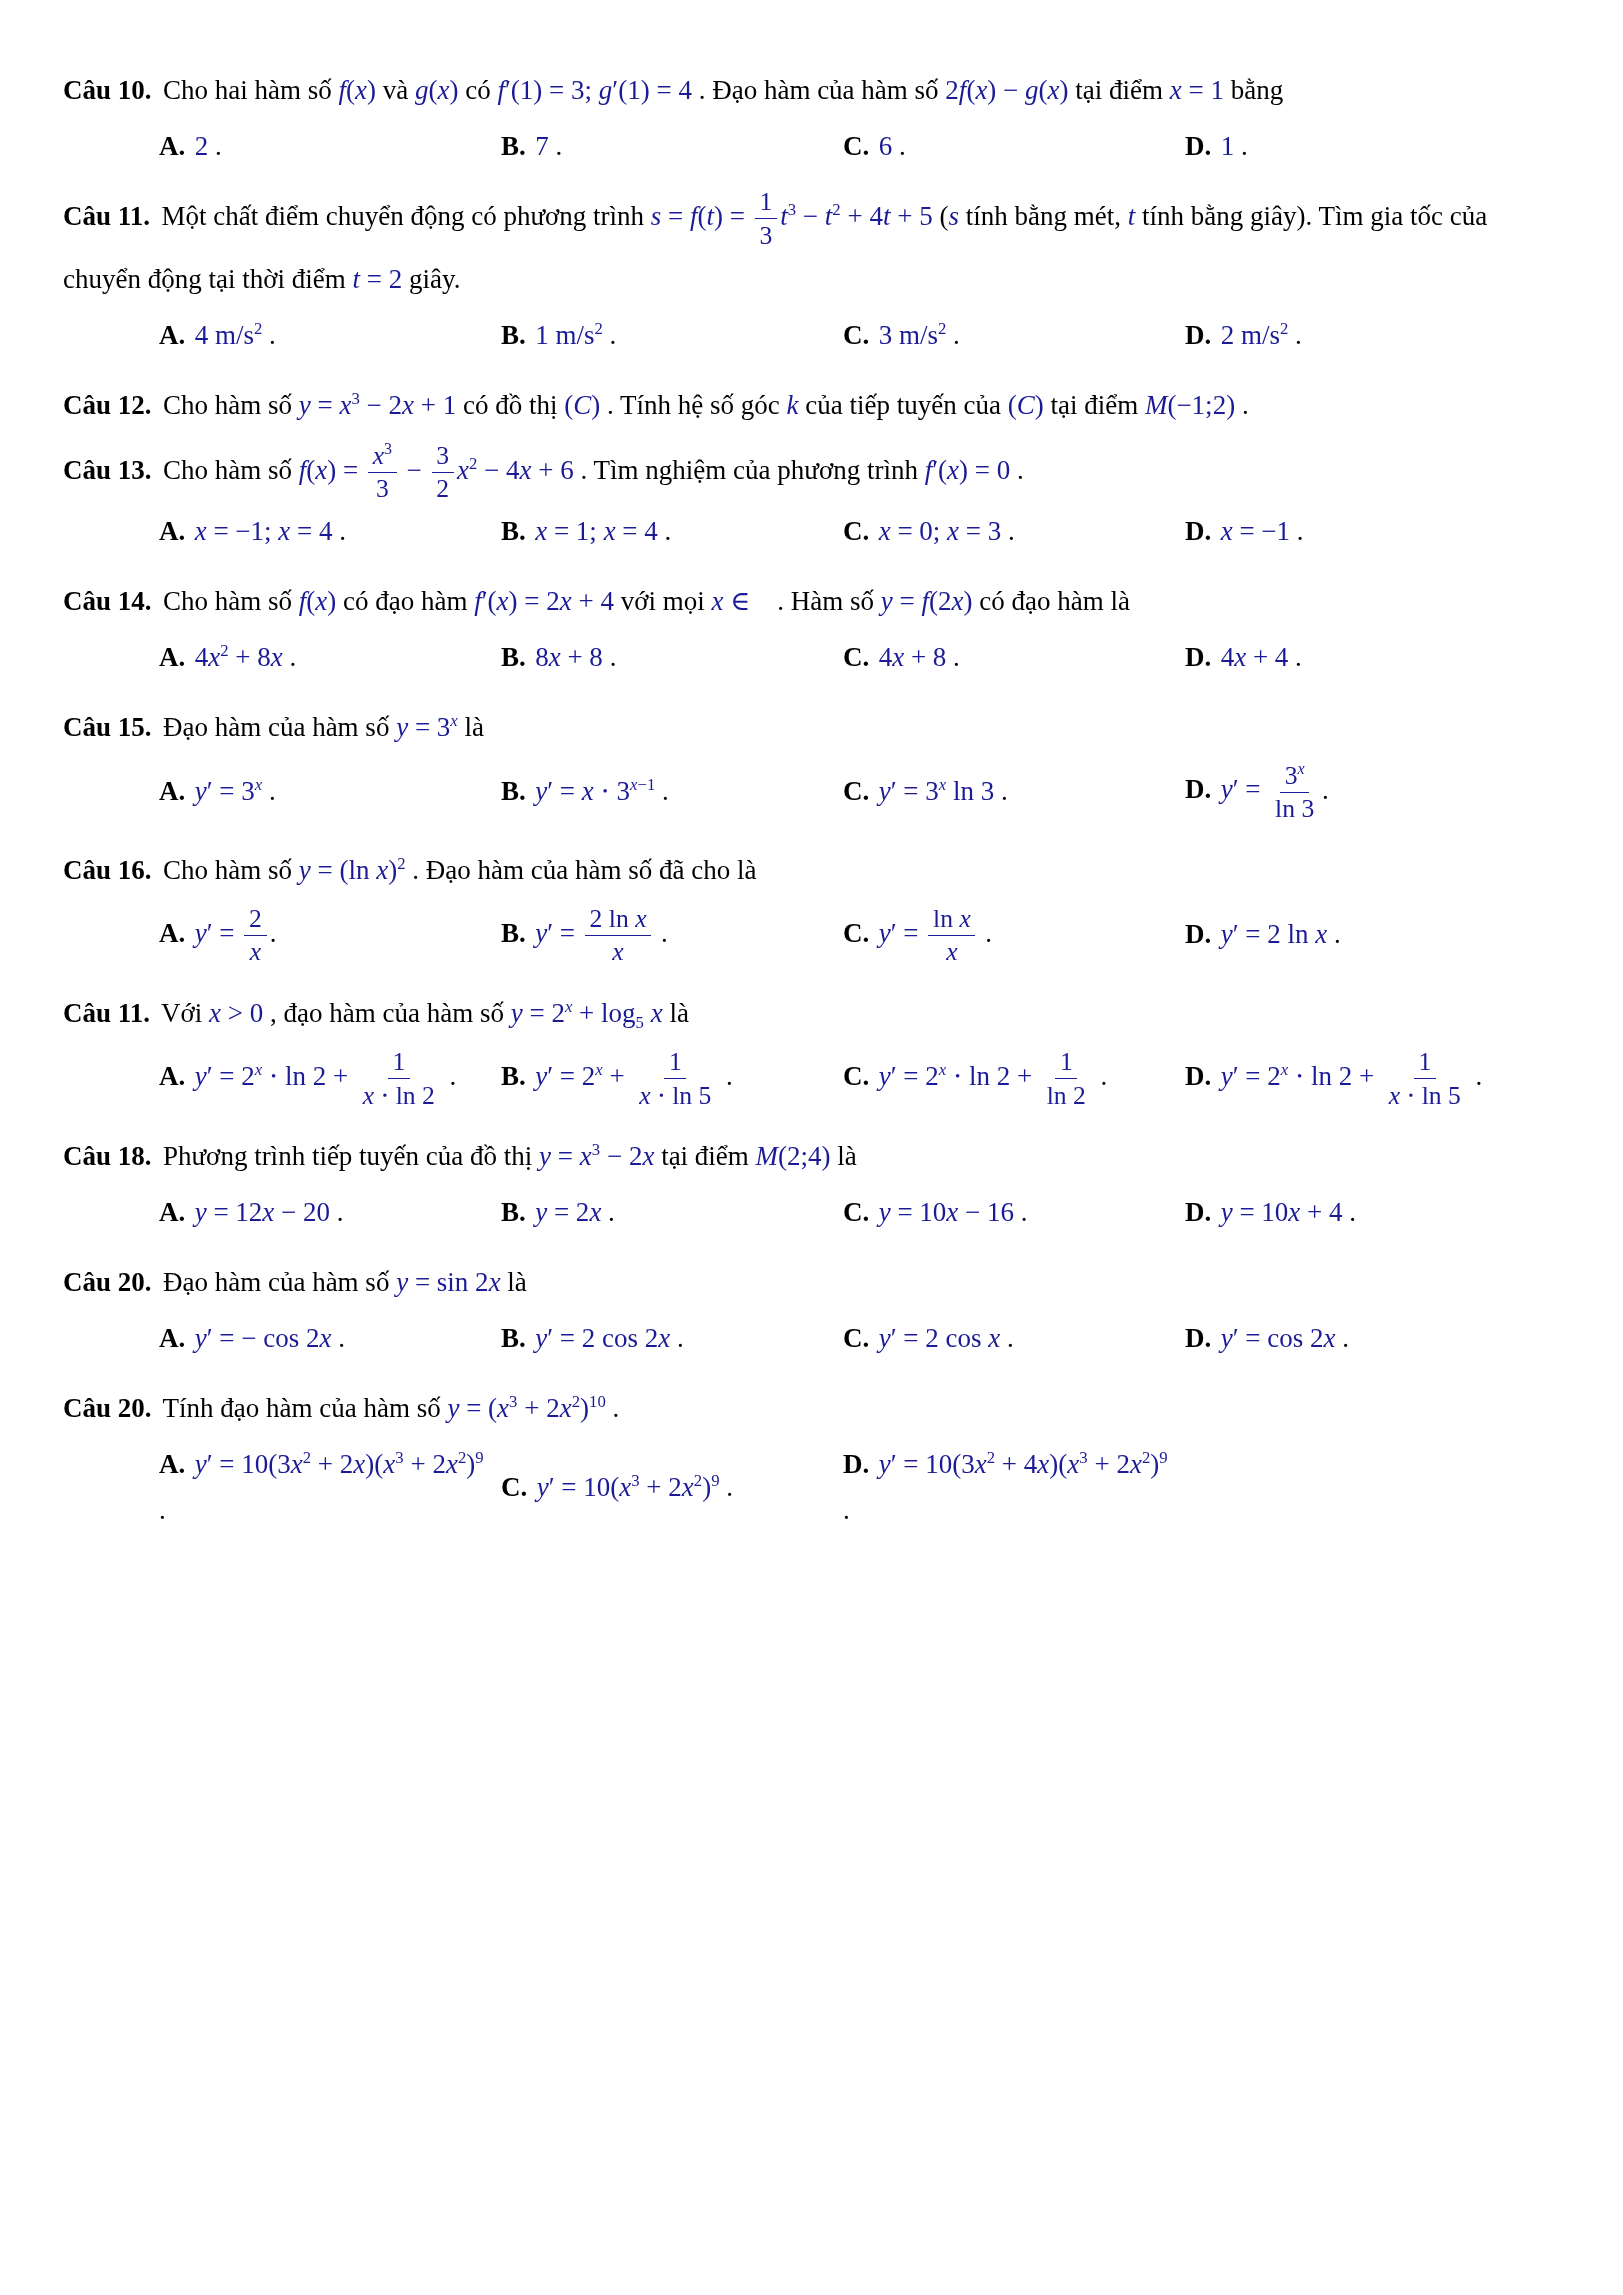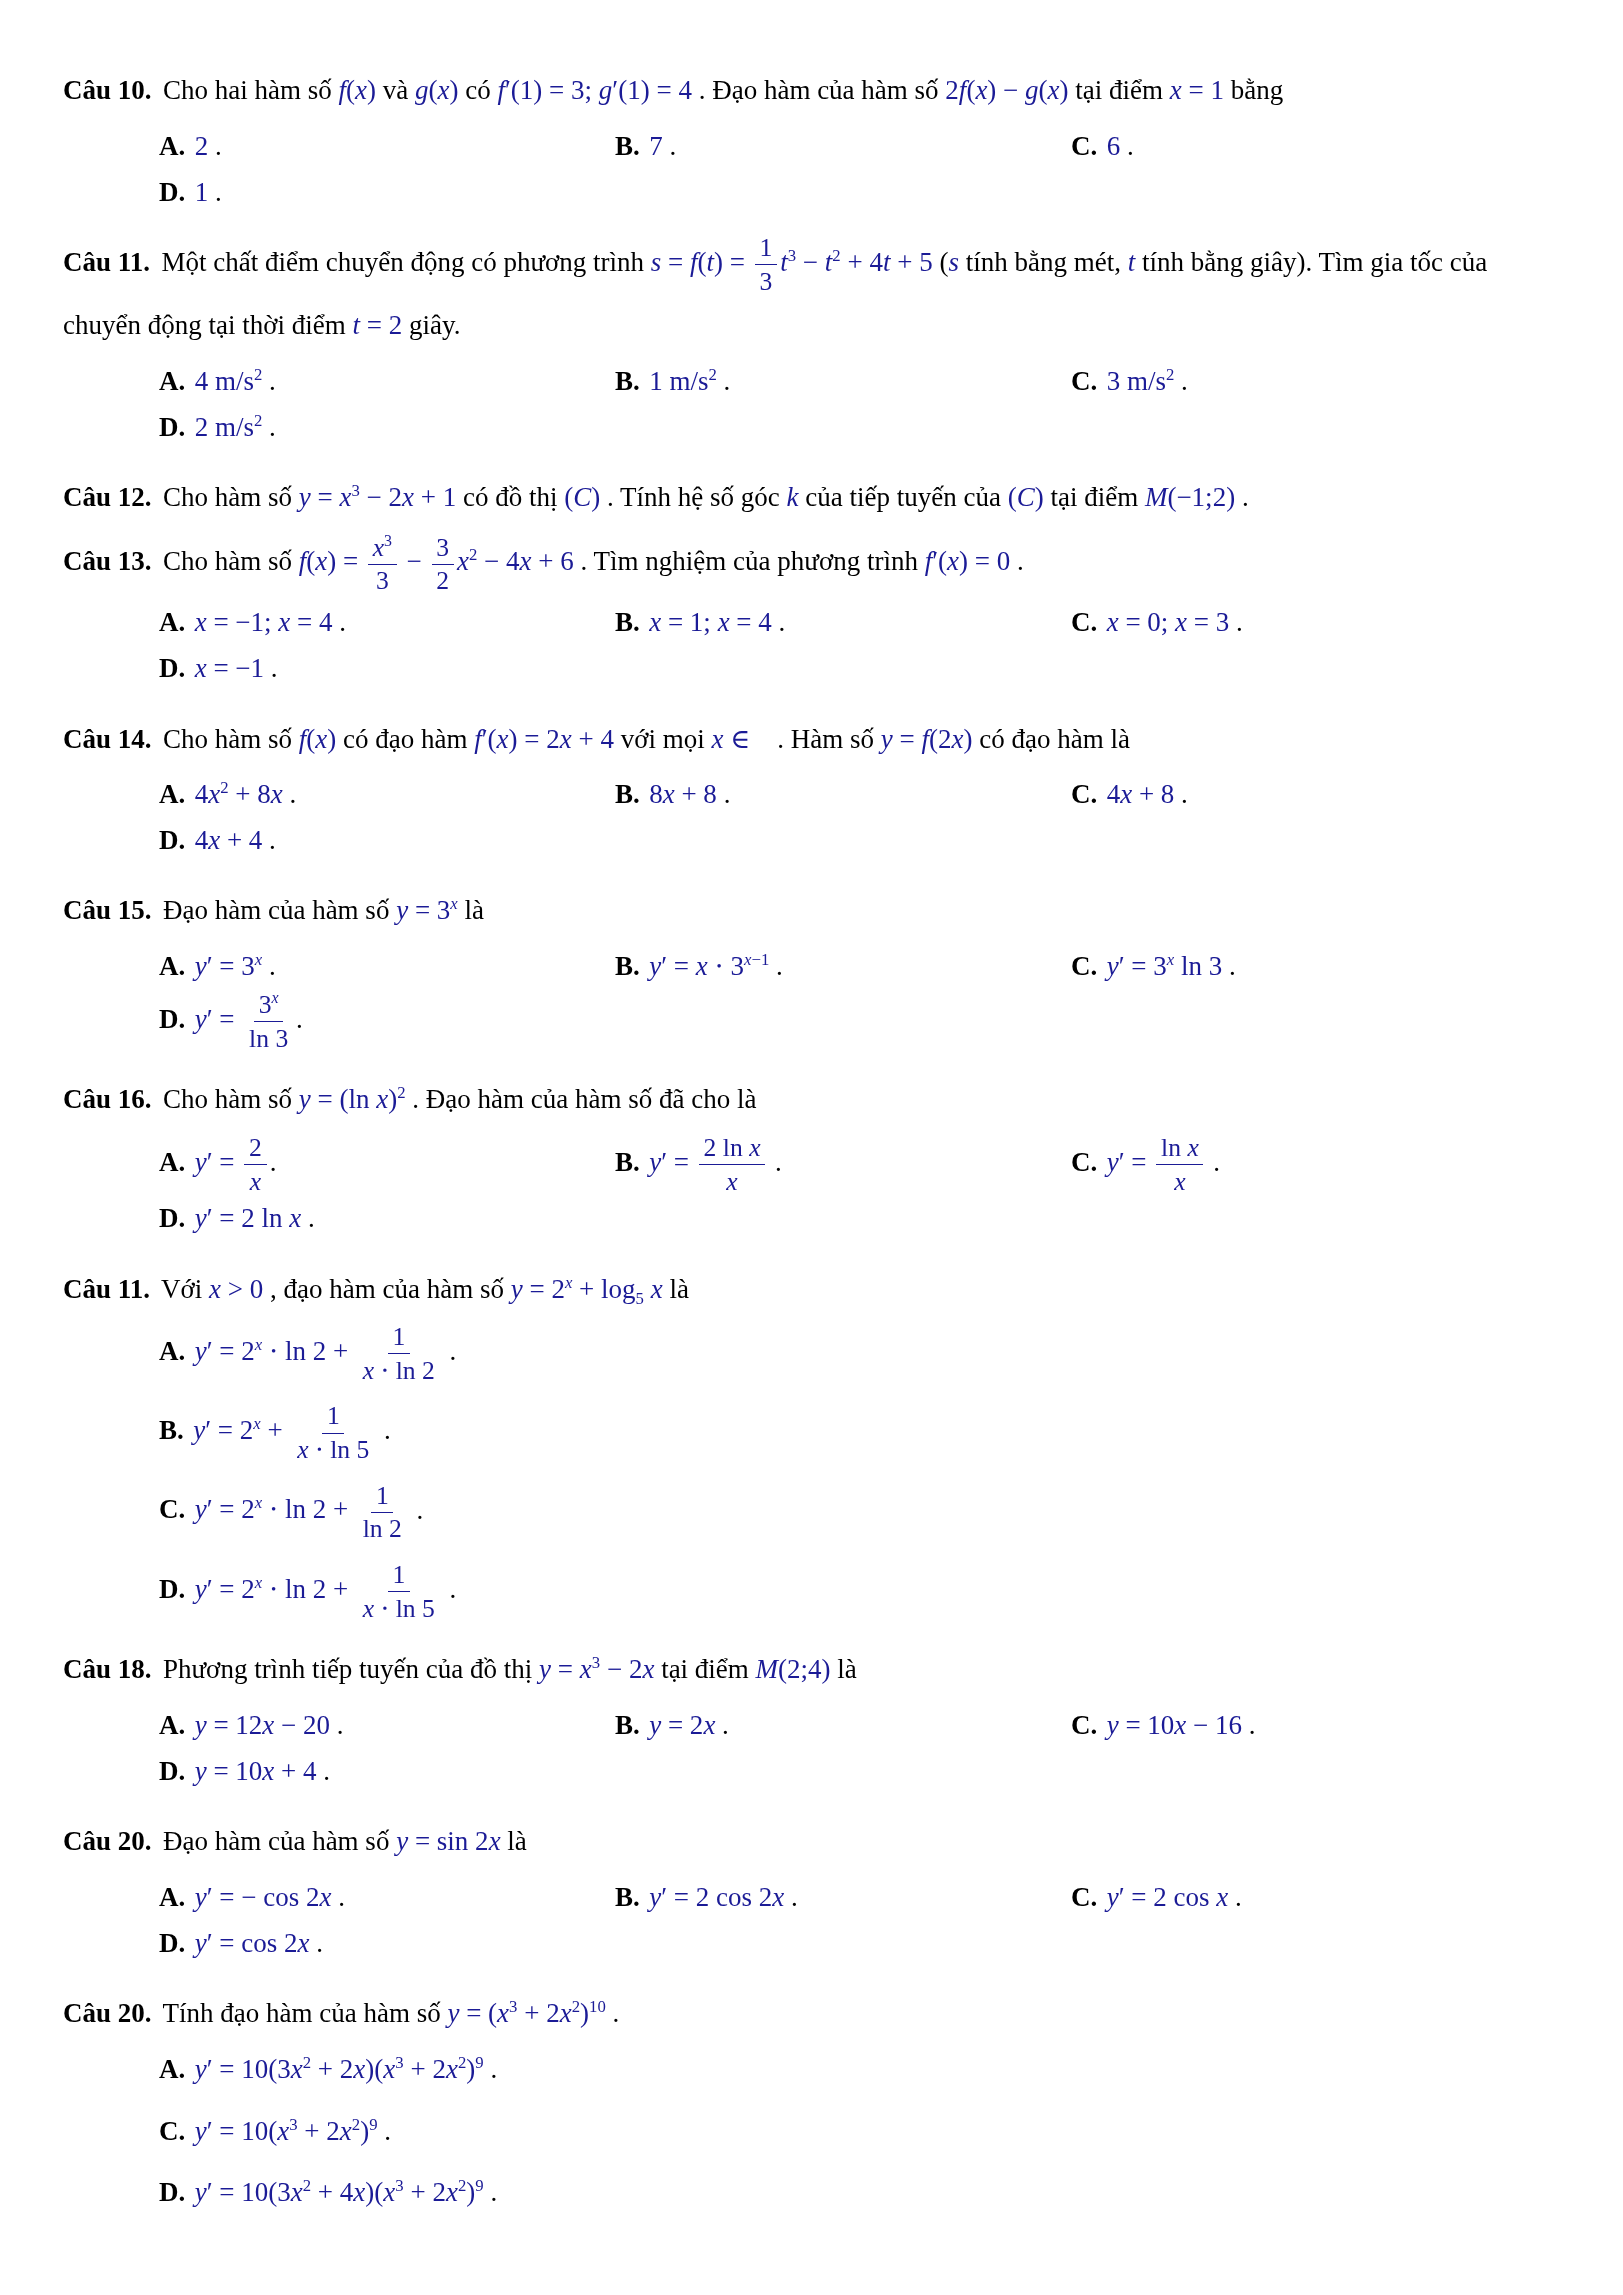--- a/index.html
+++ b/index.html
@@ -31,22 +31,22 @@
     text-align: center;
   }
   .frac .nu { padding: 0 4.7px 1.6px; border-bottom: 1.6px solid currentColor; display: block; }
   .frac .de { padding: 1.6px 4.7px 0; display: block; }
   .options {
     display: grid;
     margin: 4.7px 0 17.3px 96px;
     column-gap: 11px;
     align-items: center;
   }
-  .cols4 { grid-template-columns: repeat(3, 1fr); }
-  .cols2 { grid-template-columns: repeat(1, 1fr); row-gap: 16px; }
+  .cols4 { grid-template-columns: repeat(4, 1fr); }
+  .cols2 { grid-template-columns: repeat(4, 1fr); row-gap: 16px; }
   .option { line-height: 1.7; }
   .olabel { font-weight: bold; margin-right: 9.4px; }
 </style>
 </head>
 <body>
 
 <div class="page">
 
   <section class="question">
     <p class="qtext"><b class="qnum">Câu 10.</b> <span>Cho hai hàm số <span class="math"><i>f</i>(<i>x</i>)</span> và <span class="math"><i>g</i>(<i>x</i>)</span> có <span class="math"><i>f</i>′(1) = 3; <i>g</i>′(1) = 4</span> . Đạo hàm của hàm số <span class="math">2<i>f</i>(<i>x</i>) − <i>g</i>(<i>x</i>)</span> tại điểm <span class="math"><i>x</i> = 1</span> bằng</span></p>

